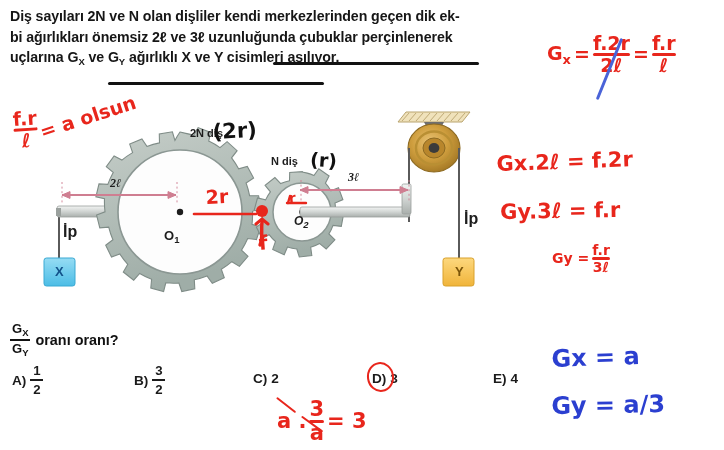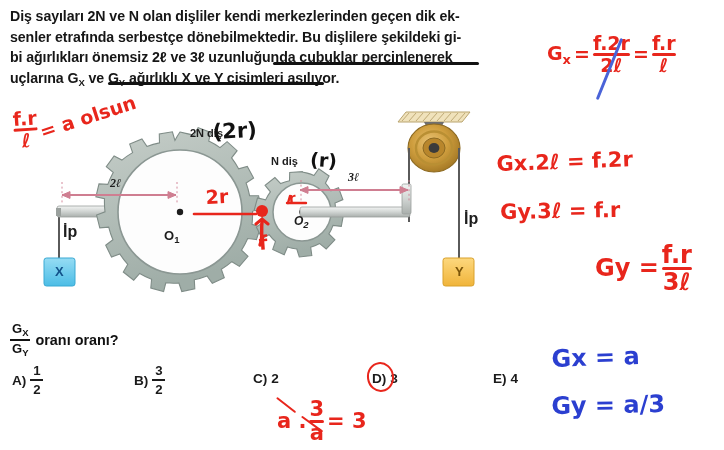--- a/index.html
+++ b/index.html
@@ -75,21 +75,20 @@
   .figlab{position:absolute;font-size:11px;font-weight:700;color:#1d1d1d;}
   .figlab.small{font-size:16px;}
 </style>
 </head>
 <body>
 
 <div id="stage">
 
   <div class="qtext">
     <span class="ln">Diş sayıları 2N ve N olan dişliler kendi merkezlerinden geçen dik ek-</span>
-    <span class="ln">senler etrafında serbestçe dönebilmektedir. Bu dişlilere şekildeki gi-</span>
     <span class="ln">bi ağırlıkları önemsiz 2ℓ ve 3ℓ uzunluğunda çubuklar perçinlenerek</span>
     <span class="ln"><span>uçlarına G</span><span class="sub">X</span><span> ve G</span><span class="sub">Y</span><span> ağırlıklı X ve Y cisimleri asılıyor.</span></span>
   </div>
 
   <div class="ul-black" style="left:273px;top:62px;width:206px;height:2.6px;"></div>
   <div class="ul-black" style="left:108px;top:82px;width:216px;height:2.8px;"></div>
 
   <div id="fig">
     <svg width="500" height="212" viewBox="0 0 500 212">
       <defs>
@@ -261,21 +260,21 @@
       </span>
     </span>
   </div>
 
   <div class="blue-slash" style="left:608px;top:36px;width:3px;height:66px;transform:rotate(22deg);"></div>
 
   <div class="hw hw-red" style="left:496px;top:152px;font-size:21px;transform:rotate(-2deg);">Gx.2ℓ = f.2r</div>
 
   <div class="hw hw-red" style="left:500px;top:200px;font-size:21px;transform:rotate(-1deg);">Gy.3ℓ = f.r</div>
 
-  <div class="hw hw-red" style="left:552px;top:243px;font-size:24px;margin-left:43px;">
+  <div class="hw hw-red" style="left:552px;top:243px;font-size:14px;">
     <span class="row">
       <span>Gy  =</span>
       <span class="hwfrac">
         <span>f.r</span>
         <span class="hbar"></span>
         <span>3ℓ</span>
       </span>
     </span>
   </div>
 

